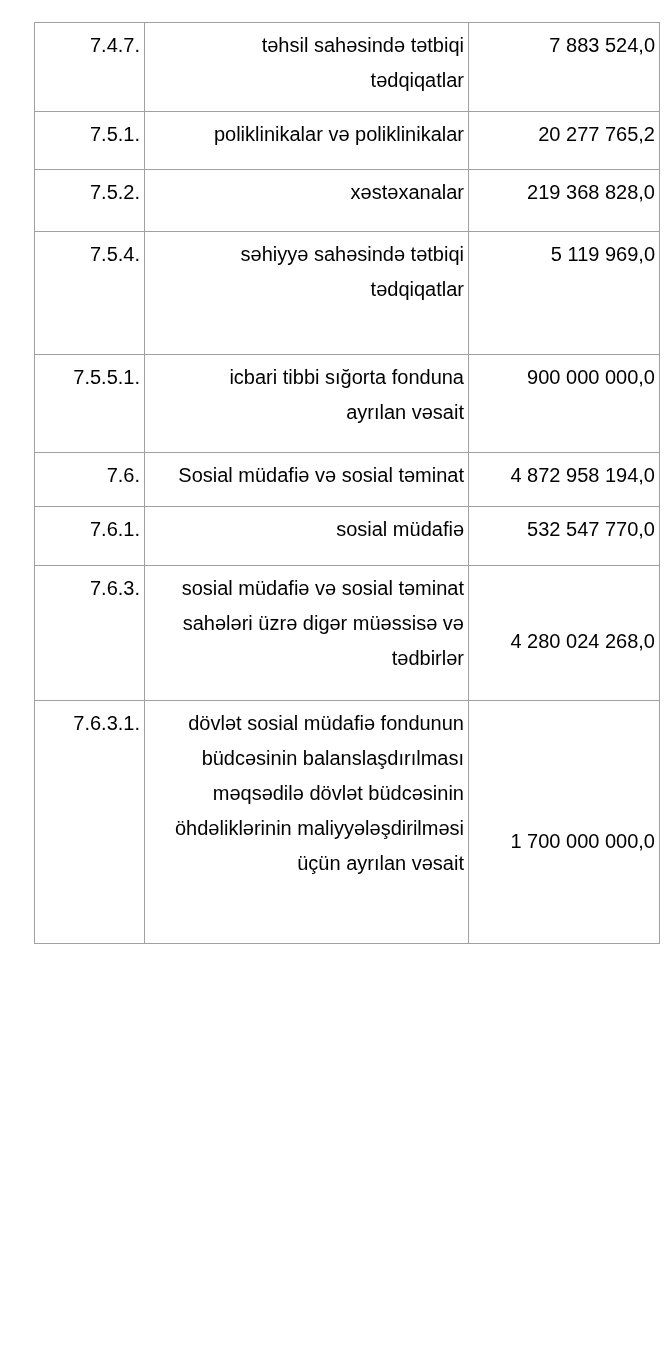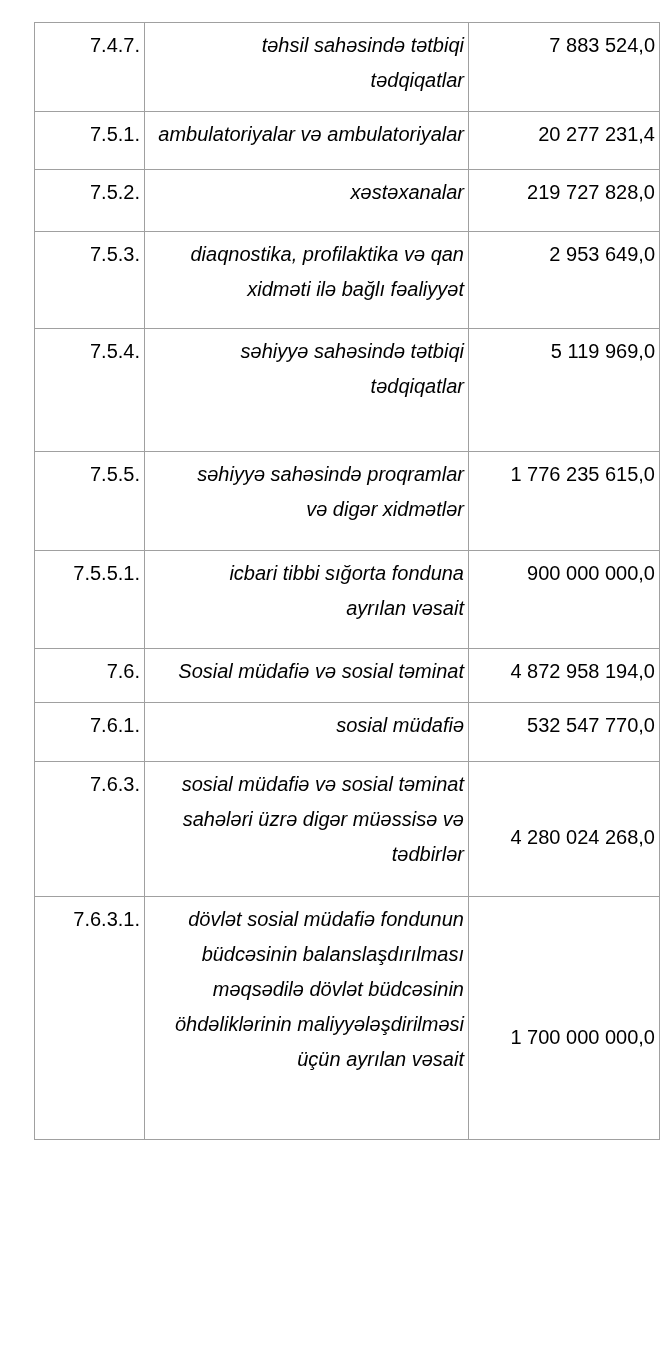--- a/index.html
+++ b/index.html
@@ -39,21 +39,20 @@
   }
   td.c-num {
     text-align: center;
     white-space: pre;
   }
   td.c-desc {
     text-align: left;
     padding-left: 6px;
     padding-right: 2px;
     white-space: pre;
-    font-style: italic;
   }
   td.c-val {
     text-align: center;
     white-space: pre;
   }
   td.c-val.vm-a {
     vertical-align: middle;
     padding-top: 30px;
   }
   td.c-val.vm-b {
@@ -73,45 +72,33 @@
     </colgroup>
     <tbody>
       <tr style="height:87px">
         <td class="c-num">7.4.7.</td>
         <td class="c-desc">təhsil sahəsində tətbiqi
 tədqiqatlar</td>
         <td class="c-val">7 883 524,0</td>
       </tr>
       <tr style="height:58px">
         <td class="c-num">7.5.1.</td>
-        <td class="c-desc">ambulatoriyalar və ambulatoriyalar</td>
-        <td class="c-val">20 277 231,4</td>
+        <td class="c-desc">poliklinikalar və poliklinikalar</td>
+        <td class="c-val">20 277 765,2</td>
       </tr>
       <tr style="height:62px">
         <td class="c-num">7.5.2.</td>
         <td class="c-desc">xəstəxanalar</td>
-        <td class="c-val">219 727 828,0</td>
-      </tr>
-      <tr style="height:97px">
-        <td class="c-num">7.5.3.</td>
-        <td class="c-desc">diaqnostika, profilaktika və qan
-xidməti ilə bağlı fəaliyyət</td>
-        <td class="c-val">2 953 649,0</td>
+        <td class="c-val">219 368 828,0</td>
       </tr>
       <tr style="height:123px">
         <td class="c-num">7.5.4.</td>
         <td class="c-desc">səhiyyə sahəsində tətbiqi
 tədqiqatlar</td>
         <td class="c-val">5 119 969,0</td>
-      </tr>
-      <tr style="height:99px">
-        <td class="c-num">7.5.5.</td>
-        <td class="c-desc">səhiyyə sahəsində proqramlar
-və digər xidmətlər</td>
-        <td class="c-val">1 776 235 615,0</td>
       </tr>
       <tr style="height:98px">
         <td class="c-num">7.5.5.1.</td>
         <td class="c-desc">icbari tibbi sığorta fonduna
 ayrılan vəsait</td>
         <td class="c-val">900 000 000,0</td>
       </tr>
       <tr style="height:50px">
         <td class="c-num">7.6.</td>
         <td class="c-desc">Sosial müdafiə və sosial təminat</td>

